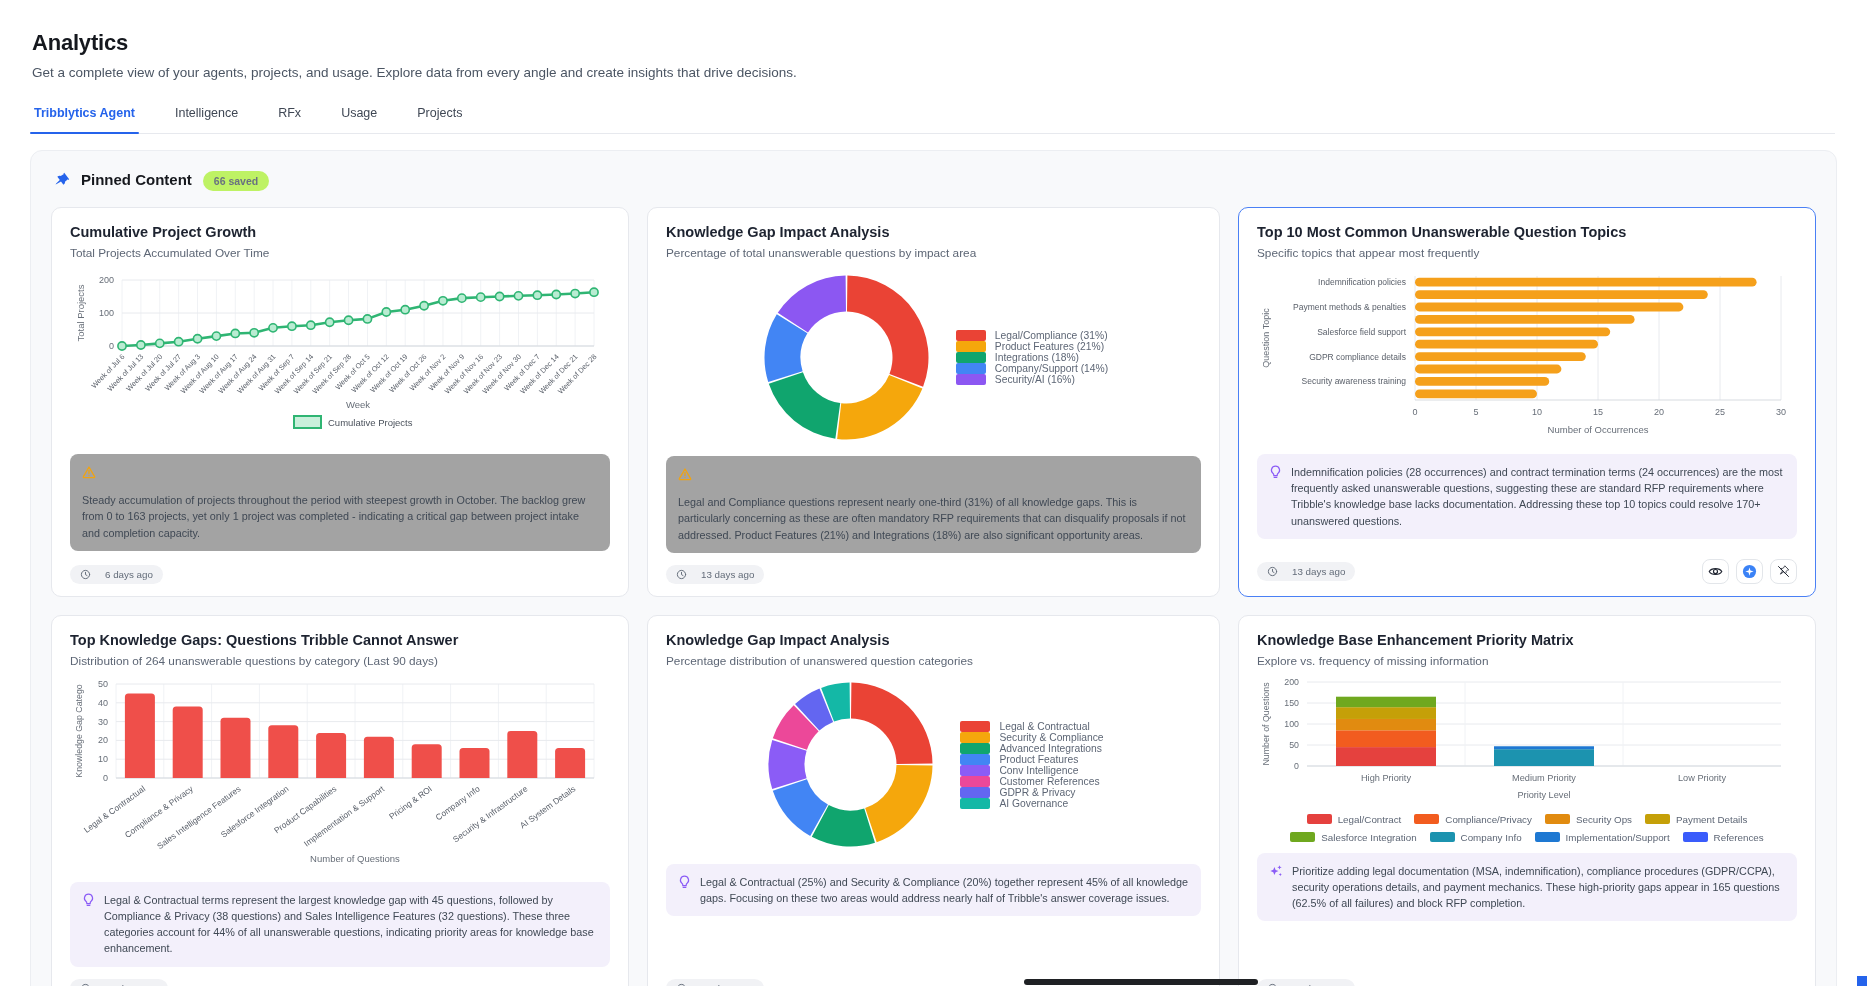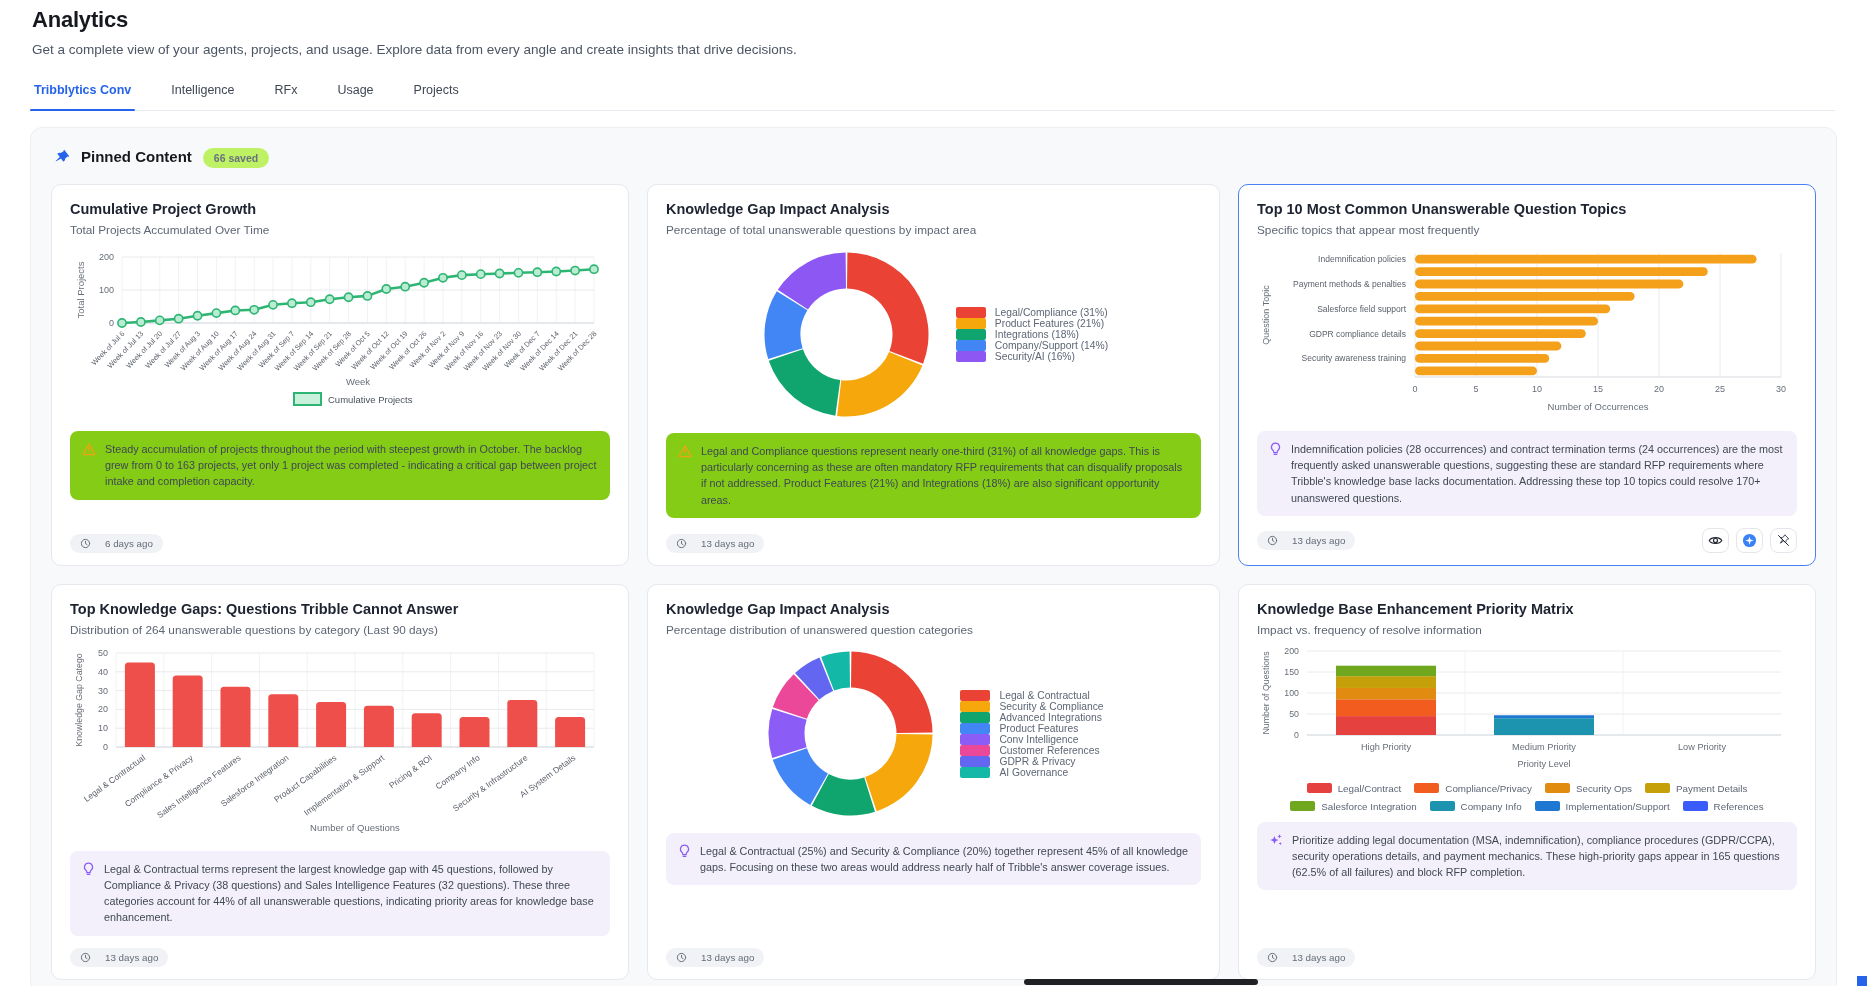--- a/index.html
+++ b/index.html
@@ -1,21 +1,21 @@
 <!DOCTYPE html>
 <html><head>
 <meta charset="utf-8">
 <style>
   html,body{margin:0;padding:0;}
   body{
     width:1867px;height:986px;overflow:hidden;position:relative;
     background:#ffffff;font-family:"Liberation Sans",sans-serif;
     -webkit-font-smoothing:antialiased;color:#1d2330;
   }
-  .header{padding:7px 32px 0 32px;}
+  .header{padding:30px 32px 0 32px;}
   .page-title{font-size:22px;font-weight:700;color:#15181e;letter-spacing:-0.2px;}
   .page-sub{font-size:13.5px;color:#4b5563;margin-top:9px;}
   .tabs{display:flex;gap:36px;margin-top:24px;border-bottom:1px solid #e7e9ee;}
   .tab{font-size:12.5px;font-weight:500;color:#3f4754;padding:2px 2px 13px 2px;cursor:pointer;position:relative;}
   .tab.active{color:#2563eb;font-weight:700;}
   .tab.active::after{content:"";position:absolute;left:-2px;right:-2px;bottom:-1px;height:2.5px;background:#2563eb;border-radius:2px;}
   .section{
     margin:16px 30px 0 30px;background:#f8f9fb;border:1px solid #eceef2;border-radius:12px;
     padding:16px 20px 12px 20px;box-sizing:border-box;
   }
@@ -32,39 +32,39 @@
   .card-sub{font-size:11.8px;color:#5d6675;margin-top:6px;}
   .chart{margin-top:8px;}
   .donut-wrap{display:flex;align-items:center;justify-content:center;gap:22px;min-height:178px;}
   .legend-v{list-style:none;margin:0;padding:0;display:flex;flex-direction:column;}
   .legend-v li{display:flex;align-items:center;gap:9px;font-size:10.3px;color:#5d6675;white-space:nowrap;}
   .swatch{width:30px;height:11px;border-radius:2px;flex:0 0 auto;}
   .legend-grid{display:flex;flex-wrap:wrap;justify-content:center;column-gap:13px;row-gap:7px;margin:6px auto 0 auto;max-width:505px;font-size:9.8px;color:#5d6675;}
   .legend-grid .item{display:flex;align-items:center;gap:6px;white-space:nowrap;}
   .legend-grid .sw{width:25px;height:10px;border-radius:2px;}
   .ann{display:flex;gap:9px;border-radius:8px;padding:10px 12px;font-size:10.8px;line-height:1.5;color:#3f4854;margin-top:10px;}
-  .ann.warning{background:#84cc16;}
+  .ann.warning{background:#a3a3a3;flex-direction:column;}
   .ann.insight{background:#f3f0fb;}
   .ann .ico{flex:0 0 auto;margin-top:1px;}
   .card-footer{display:flex;align-items:center;justify-content:space-between;margin-top:auto;padding-top:12px;}
   .time-pill{display:inline-flex;align-items:center;gap:14px;background:#f1f2f5;border-radius:999px;padding:4px 10px;font-size:9.8px;color:#636c79;}
   .actions{display:flex;gap:7px;}
   .action-btn{width:27px;height:25px;border:1px solid #e3e6ea;border-radius:8px;background:#fff;display:flex;align-items:center;justify-content:center;cursor:pointer;padding:0;}
   .scroll-thumb{position:absolute;left:1024px;bottom:1px;width:234px;height:6px;background:#1f2124;border-radius:3px;}
   .corner-dot{position:absolute;right:0;bottom:0;width:10px;height:10px;background:#2563eb;}
   svg text{font-family:"Liberation Sans",sans-serif;}
 </style>
 </head>
 <body>
 
 <div class="header">
   <div class="page-title">Analytics</div>
   <div class="page-sub">Get a complete view of your agents, projects, and usage. Explore data from every angle and create insights that drive decisions.</div>
   <div class="tabs">
-    <div class="tab active">Tribblytics Conv</div>
+    <div class="tab active">Tribblytics Agent</div>
     <div class="tab">Intelligence</div>
     <div class="tab">RFx</div>
     <div class="tab">Usage</div>
     <div class="tab">Projects</div>
   </div>
 </div>
 
 <div class="section">
   <div class="pinned-header">
     <span style="display:inline-flex;">
@@ -461,21 +461,21 @@
               <circle cx="8" cy="8" r="6"></circle>
               <path d="M8 4.8v3.4l2.2 1.3"></path>
             </svg>
           <span>13 days ago</span>
         </span>
       </div>
     </div>
 
     <div class="card">
       <div class="card-title">Knowledge Base Enhancement Priority Matrix</div>
-      <div class="card-sub">Impact vs. frequency of resolve information</div>
+      <div class="card-sub">Explore vs. frequency of missing information</div>
       <div class="chart"><svg width="540" height="128" viewBox="0 0 540 128">
             <line x1="50" y1="90" x2="524" y2="90" stroke="#e8eaee"></line>
             <text x="42" y="93" font-size="8.8" fill="#676e78" text-anchor="end">0</text>
             <line x1="50" y1="69" x2="524" y2="69" stroke="#e8eaee"></line>
             <text x="42" y="72" font-size="8.8" fill="#676e78" text-anchor="end">50</text>
             <line x1="50" y1="48" x2="524" y2="48" stroke="#e8eaee"></line>
             <text x="42" y="51" font-size="8.8" fill="#676e78" text-anchor="end">100</text>
             <line x1="50" y1="27" x2="524" y2="27" stroke="#e8eaee"></line>
             <text x="42" y="30" font-size="8.8" fill="#676e78" text-anchor="end">150</text>
             <line x1="50" y1="6" x2="524" y2="6" stroke="#e8eaee"></line>

